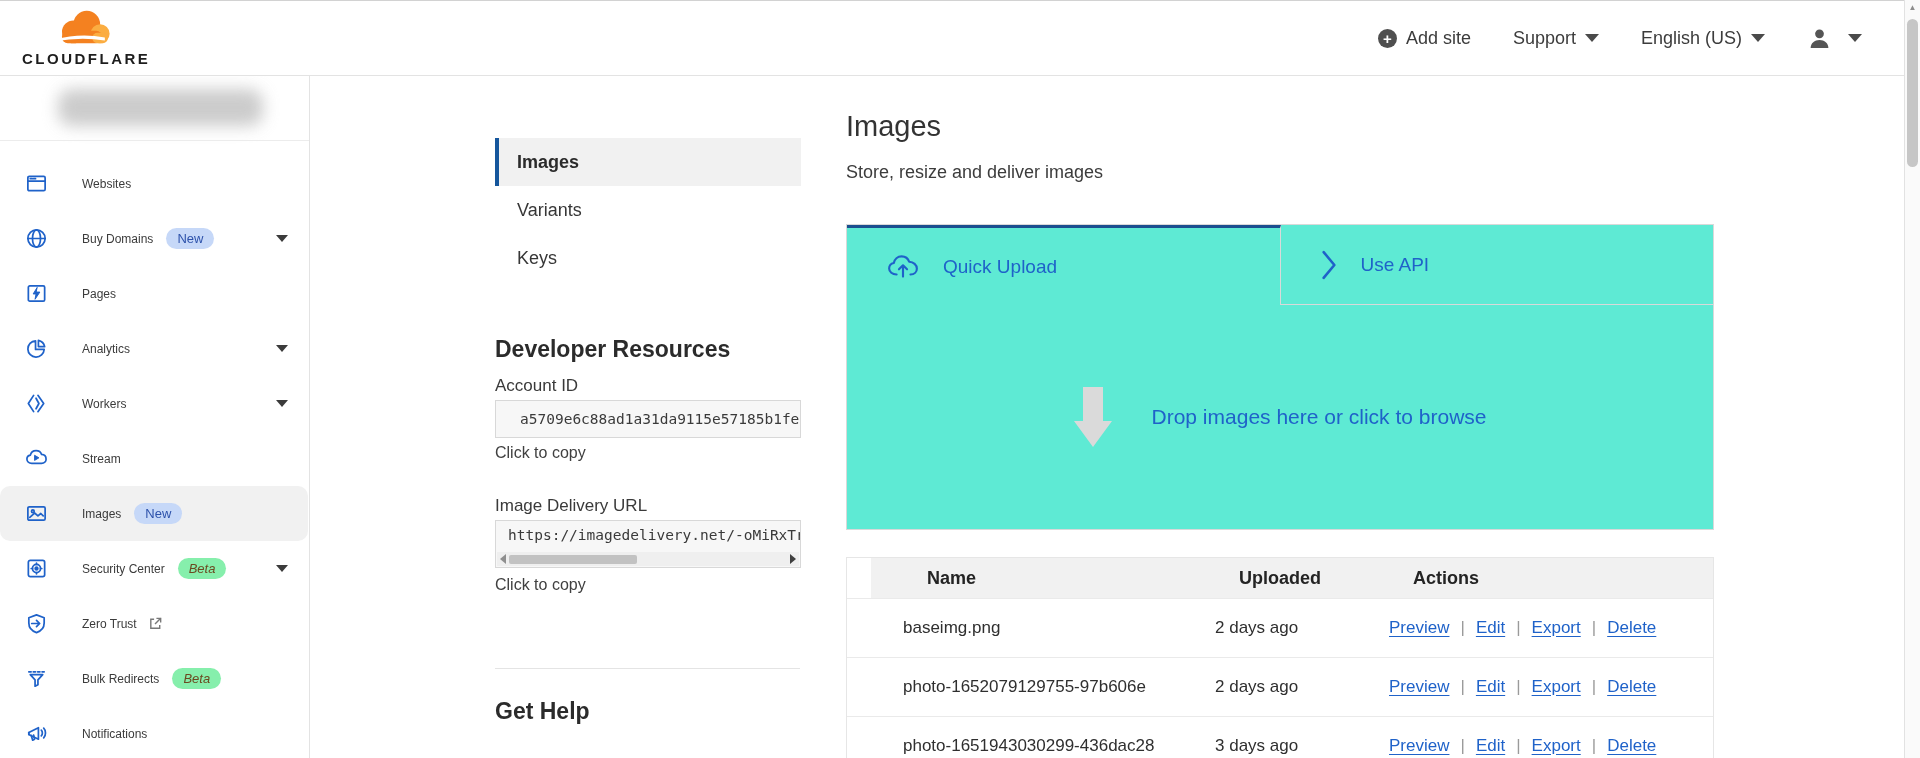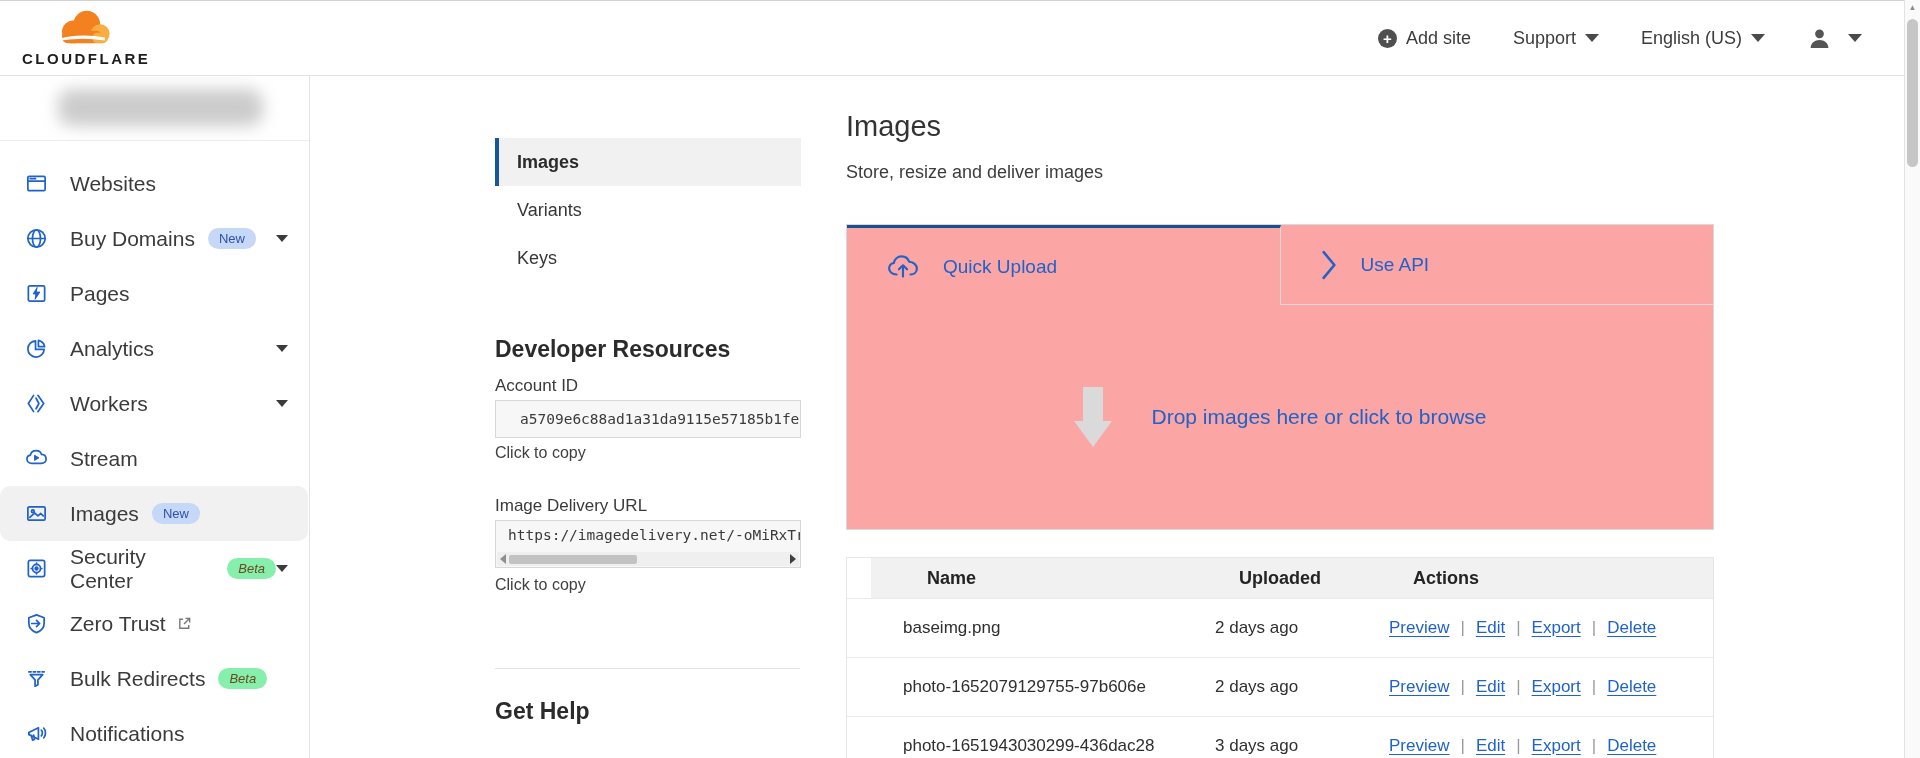--- a/index.html
+++ b/index.html
@@ -30,21 +30,21 @@
   #sidebar { position:absolute; top:76px; left:0; bottom:0; width:310px; background:#fff;
              border-right:1px solid #e3e3e3; }
   .account-blur { position:absolute; top:13px; left:58px; width:205px; height:37px; background:#bfbfbf;
                   border-radius:14px; filter:blur(8px); opacity:.8; }
   .sidebar-divider { position:absolute; top:64px; left:0; right:0; height:1px; background:#ececec; }
   .sidebar-nav { position:absolute; top:80px; left:0; right:1px; }
   .sb-item { height:55px; display:flex; align-items:center; padding-left:25px; padding-right:20px; cursor:pointer; }
   .sb-item.selected { background:#f1f1f1; border-radius:10px; }
   .sb-icon { width:23px; height:23px; color:#1f62c9; margin-right:22px; flex:0 0 auto; display:flex; align-items:center; justify-content:center; }
   .sb-icon svg { width:23px; height:23px; }
-  .sb-label { font-size:21px; color:#3b3b3b; }
+  .sb-label { font-size:12px; color:#3b3b3b;margin-left:12px; }
   .badge { font-size:13px; padding:3px 11px; border-radius:11px; margin-left:13px; line-height:1.2; }
   .badge-new { background:#c6d8f8; color:#2d52ab; }
   .badge-beta { background:#86efac; color:#6b4a21;font-style:italic; }
   .sb-item .caret { margin-left:auto; border-top-color:#3b3b3b; }
   .ext-icon { margin-left:11px; display:flex; }
 
   
   #subnav { position:absolute; top:76px; left:495px; width:306px; bottom:0; }
   .subnav-list { position:absolute; top:62px; left:0; width:306px; }
   .sn-item { height:48px; display:flex; align-items:center; padding-left:22px; font-size:18px; color:#373737; cursor:pointer; }
@@ -63,21 +63,21 @@
   .hs-thumb { height:9px; width:128px; background:#c2c2c2; border-radius:2px; }
   .click-copy { position:absolute; left:0; font-size:16px; color:#404040; cursor:pointer; }
   .subnav-divider { position:absolute; left:0; width:305px; height:1px; background:#e4e4e4; }
 
   
   #main { position:absolute; top:76px; left:846px; width:868px; bottom:0; }
   .page-title { position:absolute; top:34px; left:0; font-size:29px; color:#333; }
   .page-subtitle { position:absolute; top:86px; left:0; font-size:18px; color:#3c3c3c; }
 
   .tabs-box { position:absolute; top:148px; left:0; width:868px; height:306px;
-              border:1px solid #d9d9d9; background:#fca5a5; }
+              border:1px solid #d9d9d9; background:#5eead4; }
   .tab-row { display:flex; height:80px; }
   .tab { flex:1; display:flex; align-items:center; padding-left:40px; gap:24px;
          color:#1f62c9; font-size:19px; cursor:pointer; }
   .tab.active { border-top:3px solid #1b4f8f; border-right:1px solid #d9d9d9; }
   .tab.inactive { border-bottom:1px solid #d9d9d9; }
   .dropzone { height:224px; display:flex; align-items:center; justify-content:center; gap:40px; cursor:pointer; }
   .drop-arrow { width:38px; }
   .drop-arrow .shaft { width:20px; height:34px; background:#dadada; margin:0 auto; }
   .drop-arrow .head { width:0; height:0; border-left:19px solid transparent; border-right:19px solid transparent;
                       border-top:26px solid #dadada; }

